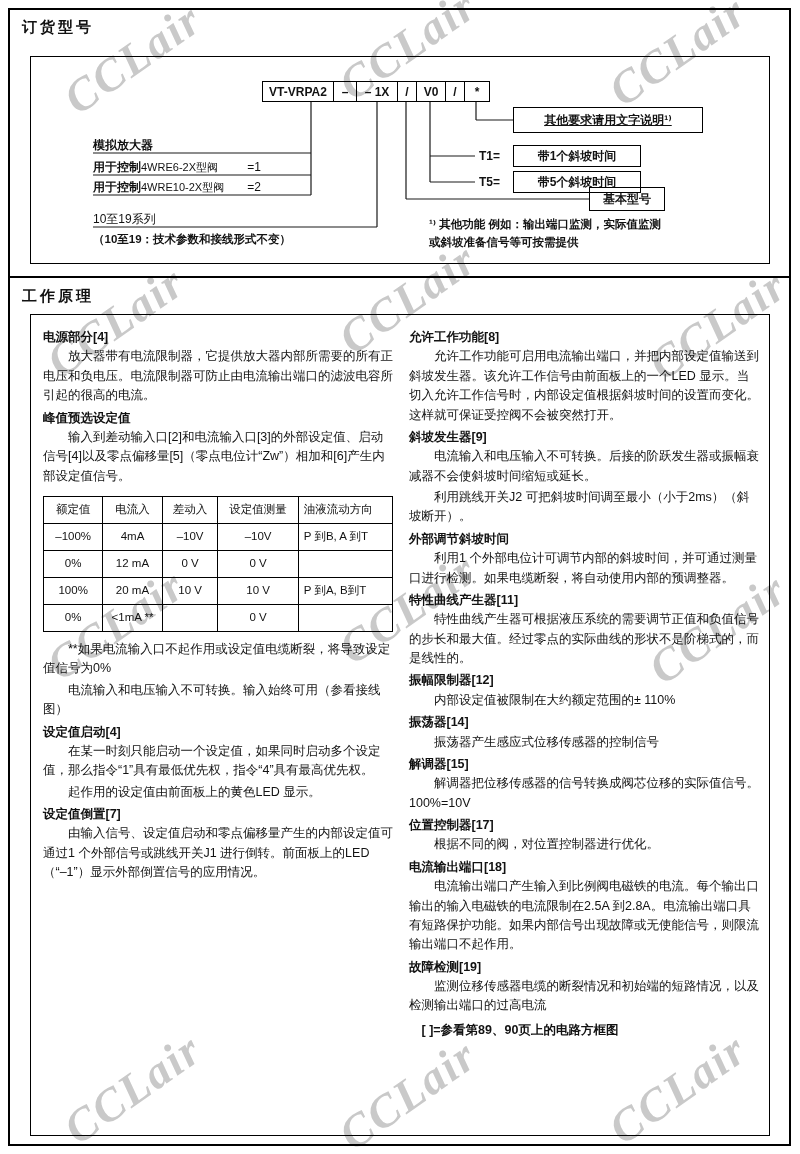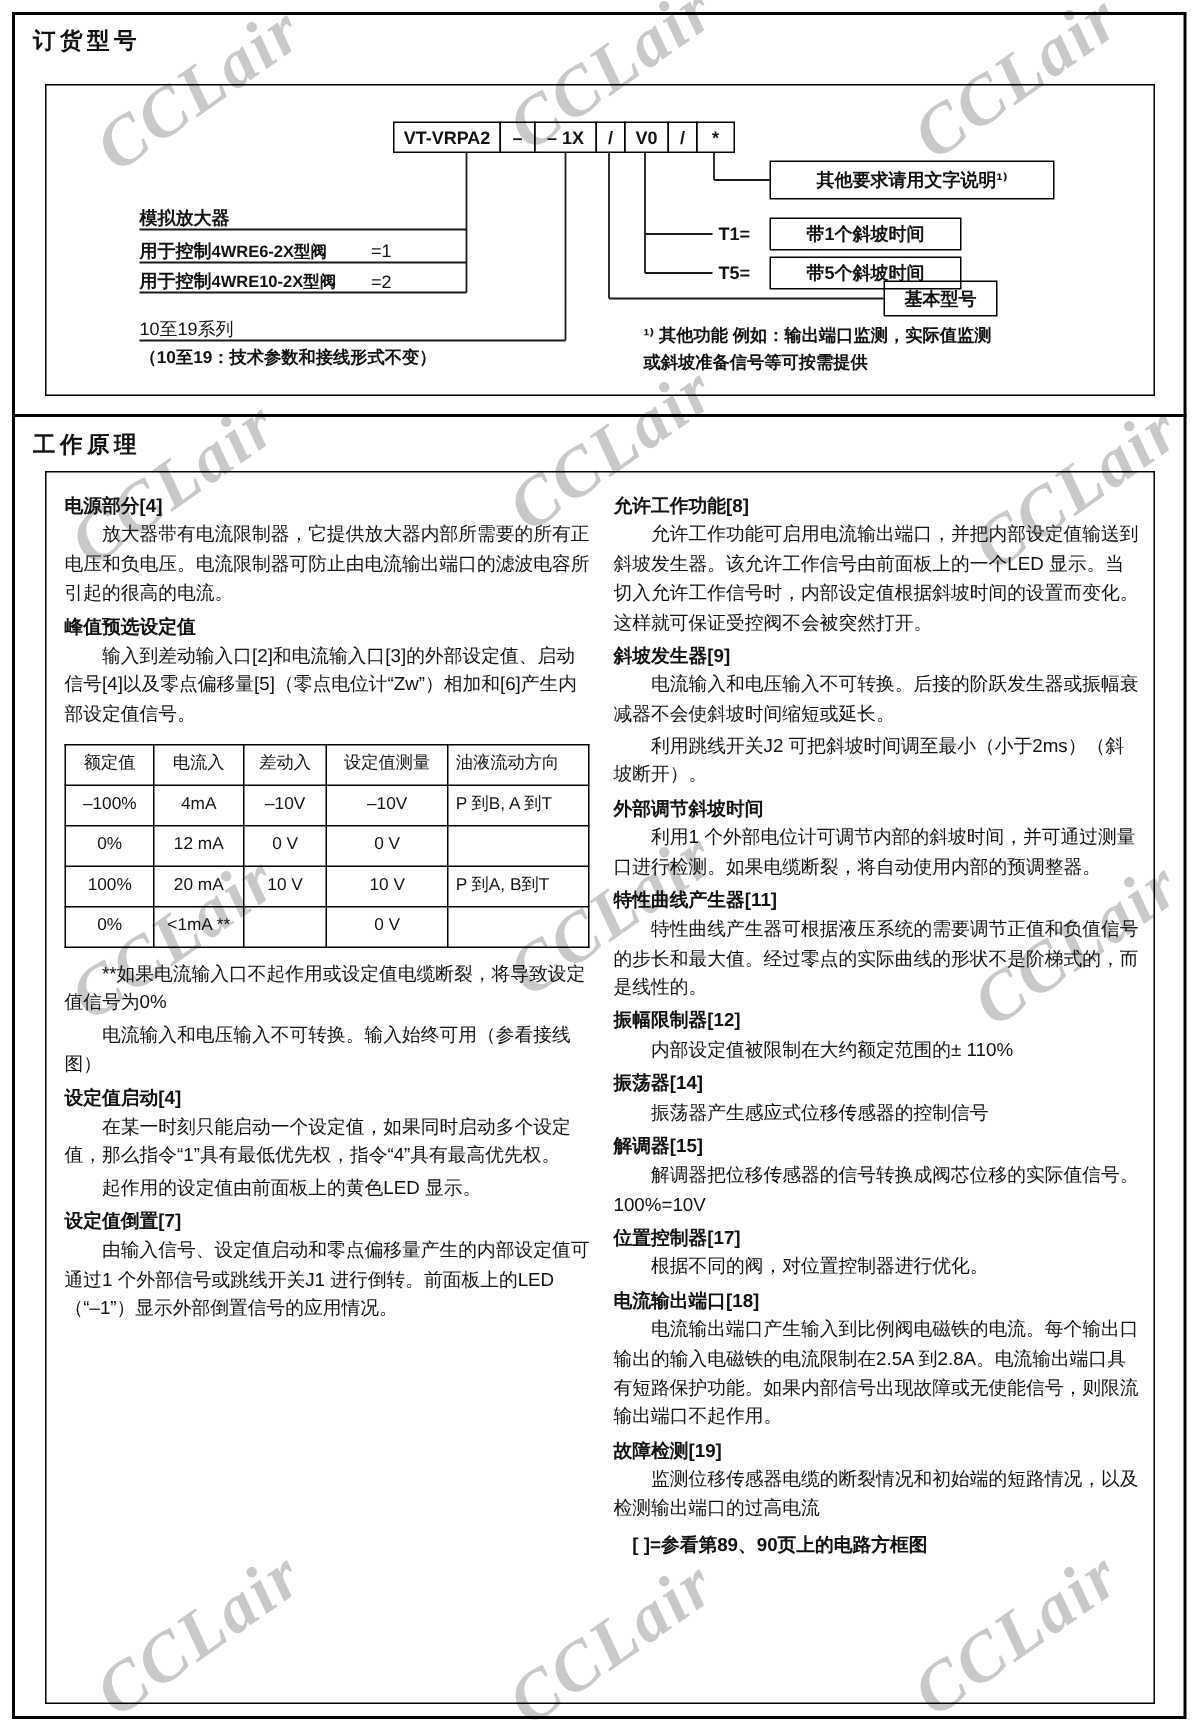--- a/index.html
+++ b/index.html
@@ -22,21 +22,21 @@
 
   
   .diagram { position:absolute; left:30px; top:56px; width:740px; height:208px; border:1.5px solid #000; }
   .dlines { position:absolute; left:0; top:0; width:740px; height:208px; }
   .code-row { position:absolute; left:232px; top:24px; display:flex;align-items:center; }
   .code-cell { border:1px solid #000; margin-left:-1px; height:21px; display:flex; align-items:center;
                justify-content:center; font-size:12px; font-weight:bold; background:transparent; }
   .cw0{width:72px;} .cw1{width:24px;} .cw2{width:42px;} .cw3{width:20px;} .cw4{width:30px;} .cw5{width:20px;} .cw6{width:26px;}
 
   .dlbl { position:absolute; font-size:12px; font-weight:bold; line-height:14px; }
-  .code-sm { font-weight:bold; font-size:11px; }
+  .code-sm { font-weight:normal; font-size:11px; }
   .valve-row { position:absolute; left:62px; width:168px; display:flex; justify-content:space-between;
                font-size:12px; line-height:14px; }
   .dbox { position:absolute; border:1px solid #000; display:flex; align-items:center; justify-content:center;
           font-size:12px; font-weight:bold; text-align:center; }
   .dnote { position:absolute; font-size:11.5px; font-weight:bold; line-height:18px; }
 
   
   .content-box { position:absolute; left:30px; top:314px; width:740px; height:822px; border:1.5px solid #000; }
   .cols { display:flex; gap:16px; padding:10px 10px 10px 12px; }
   .col { flex:1; min-width:0; font-size:12.5px; line-height:1.55; }
@@ -91,29 +91,29 @@
         <div class="code-cell cw5">/</div>
         <div class="code-cell cw6">*</div>
       </div>
 
       <div class="dlbl" style="left:62px;top:81px;">模拟放大器</div>
 
       <div class="valve-row" style="top:103px;">
         <span><b>用于控制</b><span class="code-sm">4WRE6-2X型阀</span></span>
         <span>=1</span>
       </div>
-      <div class="valve-row" style="top:123px;align-items:center;">
+      <div class="valve-row" style="top:123px;">
         <span><b>用于控制</b><span class="code-sm">4WRE10-2X型阀</span></span>
         <span>=2</span>
       </div>
 
       <div class="dlbl" style="left:62px;top:155px;font-weight:normal;">10至19系列</div>
       <div class="dlbl" style="left:62px;top:175px;font-size:11.5px;">（10至19：技术参数和接线形式不变）</div>
 
-      <div class="dbox" style="left:482px;top:50px;width:190px;height:26px;">其他要求请用文字说明¹⁾</div>
+      <div class="dbox" style="left:482px;top:50px;width:190px;height:26px;text-decoration:underline;">其他要求请用文字说明¹⁾</div>
 
       <div class="dlbl" style="left:448px;top:92px;">T1=</div>
       <div class="dbox" style="left:482px;top:88px;width:128px;height:22px;">带1个斜坡时间</div>
 
       <div class="dlbl" style="left:448px;top:118px;">T5=</div>
       <div class="dbox" style="left:482px;top:114px;width:128px;height:22px;">带5个斜坡时间</div>
 
       <div class="dbox" style="left:558px;top:130px;width:76px;height:24px;">基本型号</div>
 
       <div class="dnote" style="left:398px;top:158px;">¹⁾ 其他功能 例如：输出端口监测，实际值监测</div>

